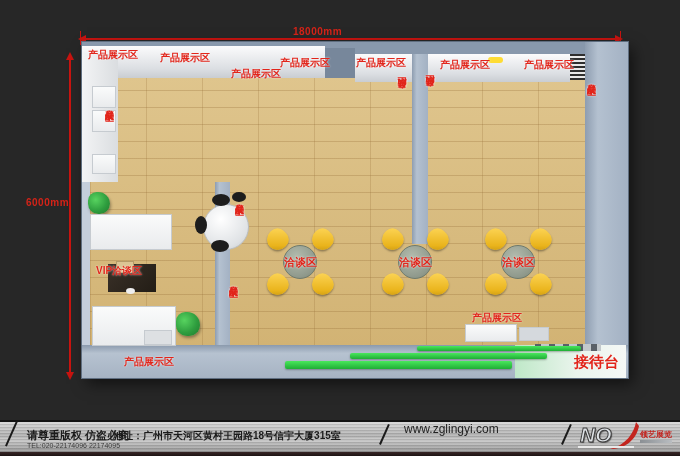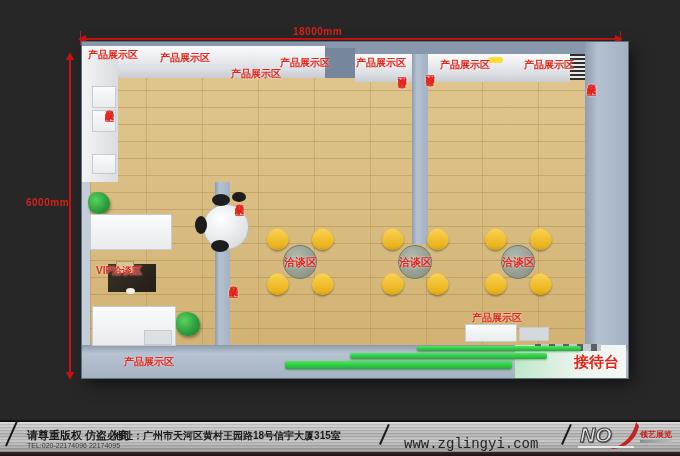--- a/index.html
+++ b/index.html
@@ -162,21 +162,21 @@
 
   <div class="footer-bar"></div>
   <div class="footer-bottom"></div>
   <div class="diag" style="left:16px;top:421px;height:27px;"></div>
   <div class="diag" style="left:388px;top:424px;height:22px;"></div>
   <div class="diag" style="left:570px;top:424px;height:22px;"></div>
 
   <div class="ftxt" style="left:27px;top:428px;font-size:11px;font-weight:bold;">请尊重版权 仿盗必究</div>
   <div class="ftxt" style="left:27px;top:442px;font-size:7px;color:#3a3a3a;">TEL:020-22174096 22174095</div>
   <div class="ftxt" style="left:113px;top:429px;font-size:10px;font-weight:bold;">地址：广州市天河区黄村王园路18号信宇大厦315室</div>
-  <div class="ftxt" style="left:404px;top:436px;font-size:14px;font-family:Liberation Mono, monospace;color:#222;">www.zglingyi.com</div>
+  <div class="ftxt" style="left:404px;top:422px;font-size:12px;font-family:Liberation Sans, sans-serif;color:#222;">www.zglingyi.com</div>
 
   <div style="position:absolute;left:578px;top:421px;width:98px;height:31px;">
     <div style="position:absolute;left:2px;top:2px;font-size:21px;font-weight:bold;font-style:italic;color:#dde1e5;-webkit-text-stroke:1px #3d3d3d;text-shadow:1px 1px 1px rgba(0,0,0,.5);">NO</div>
     <svg width="34" height="31" style="position:absolute;left:28px;top:0;" viewBox="0 0 34 31">
       <path d="M30 1 C28 12 20 24 4 28 C18 28 30 20 33 5 Z" fill="#c3251f"></path>
     </svg>
     <div style="position:absolute;left:0;top:25px;width:56px;height:2px;background:#e8e8e8;"></div>
     <div style="position:absolute;left:62px;top:8px;font-size:8px;font-weight:bold;color:#c3251f;">领艺展览</div>
     <div style="position:absolute;left:62px;top:19px;width:32px;height:3px;background:linear-gradient(90deg,#8a8f94,#b9bdc1);"></div>
   </div>

